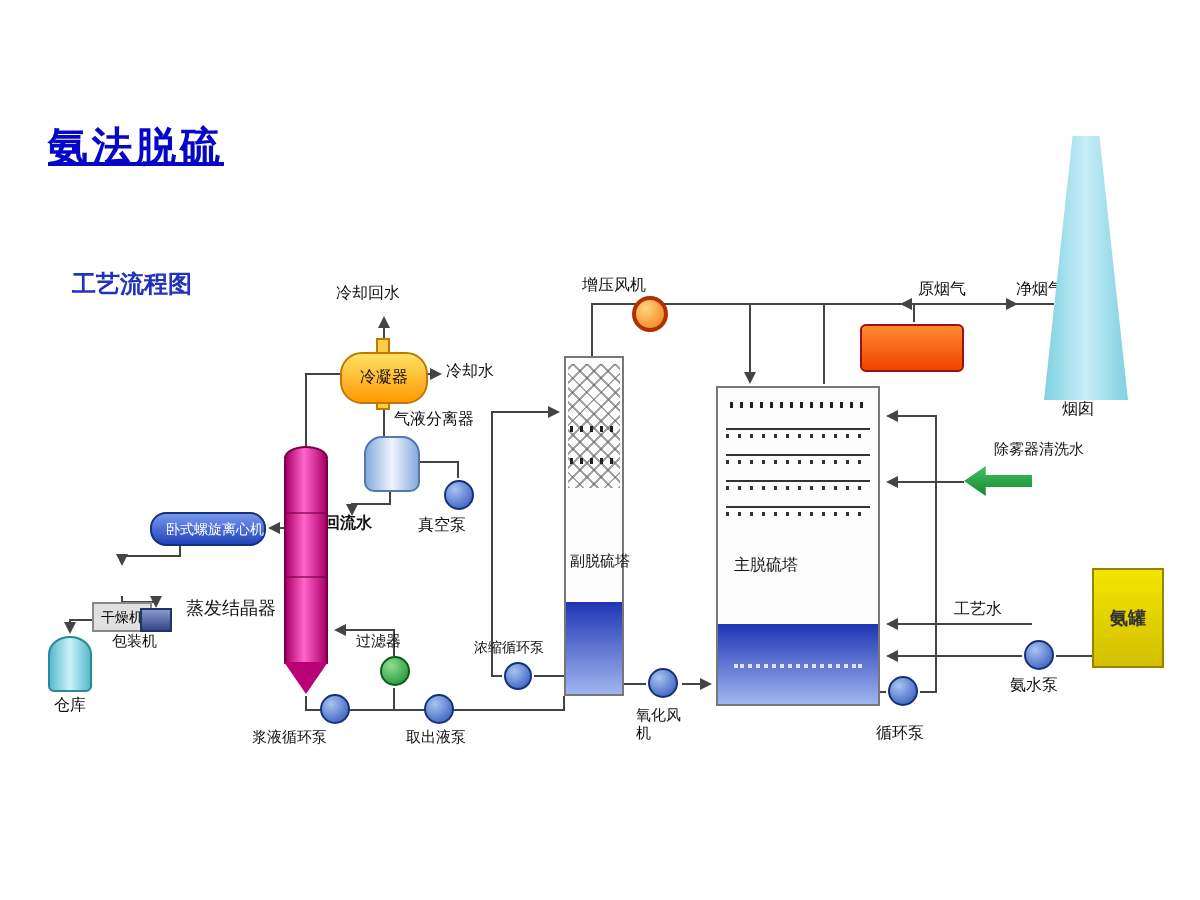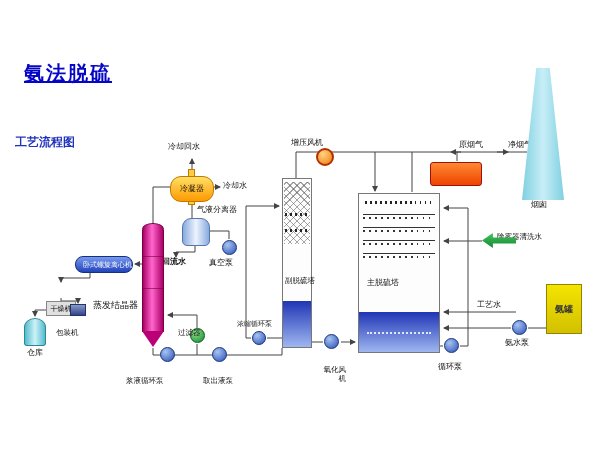--- a/index.html
+++ b/index.html
@@ -1,23 +1,23 @@
 <!DOCTYPE html>
 <html><head>
 <meta charset="utf-8">
 <style>
   html,body{margin:0;padding:0;background:#fff;}
   .stage{position:relative;width:600px;height:450px;background:#fff;overflow:hidden;
          font-family:"DejaVu Sans",sans-serif;}
   .stage svg{position:absolute;left:0;top:0;}
   .lbl{position:absolute;font-size:8px;line-height:1.15;color:#111;white-space:nowrap;}
-  .lbl.s7{font-size:7px;} .lbl.s75{font-size:7.5px;margin-top:12px;} .lbl.s9{font-size:9px;}
+  .lbl.s7{font-size:7px;} .lbl.s75{font-size:7.5px;} .lbl.s9{font-size:9px;}
   .title{position:absolute;left:24px;top:60px;font-size:20px;font-weight:bold;
          color:#0606c8;text-decoration:underline;letter-spacing:2px;}
-  .subtitle{position:absolute;left:15px;top:134px;font-size:12px;font-weight:bold;color:#2233bb;}
+  .subtitle{position:absolute;left:36px;top:134px;font-size:12px;font-weight:bold;color:#2233bb;}
   .pump{position:absolute;width:15px;height:15px;border-radius:50%;
         background:radial-gradient(circle at 35% 30%,#a8c4f0,#2a50b8);
         border:1px solid #16307a;box-sizing:border-box;}
   .fan-orange{position:absolute;width:18px;height:18px;border-radius:50%;
         background:radial-gradient(circle at 35% 30%,#ffd480,#f07a10);
         border:2px solid #b03000;box-sizing:border-box;}
   .filter-circ{position:absolute;width:15px;height:15px;border-radius:50%;
         background:radial-gradient(circle at 35% 30%,#8fdf8f,#128a2c);
         border:1px solid #0a5c1c;box-sizing:border-box;}
   .tower{position:absolute;background:#fdfdfd;border:1px solid #777;box-sizing:border-box;}
@@ -59,21 +59,21 @@
       background:linear-gradient(to bottom,#ff8833,#ee4400);border:1.5px solid #991111;box-sizing:border-box;}
   .chimney{position:absolute;left:522px;top:68px;width:42px;height:132px;
       background:linear-gradient(to right,#7fd0e0,#c8eef8 50%,#7fd0e0);
       clip-path:polygon(34% 0,66% 0,100% 100%,0 100%);}
   .tank{position:absolute;left:546px;top:284px;width:36px;height:50px;
       background:linear-gradient(to bottom,#f4e400,#d2c000);border:1px solid #948400;
       display:flex;align-items:center;justify-content:center;font-size:9px;font-weight:bold;color:#333;box-sizing:border-box;}
   .garrow{position:absolute;left:482px;top:233px;width:34px;height:15px;
       background:linear-gradient(to bottom,#45c060,#138a30);
       clip-path:polygon(0 50%,32% 0,32% 30%,100% 30%,100% 70%,32% 70%,32% 100%);}
-  .wrap-lbl{white-space:normal;text-align:right;}
+  .wrap-lbl{white-space:normal;text-align:left;}
 </style>
 </head>
 <body>
 
 <div class="stage">
 
   <svg width="600" height="450">
     <defs>
       <marker id="ar" markerWidth="7" markerHeight="6" refX="5" refY="3" orient="auto">
         <path d="M0,0 L6,3 L0,6 Z" fill="#444"></path>

